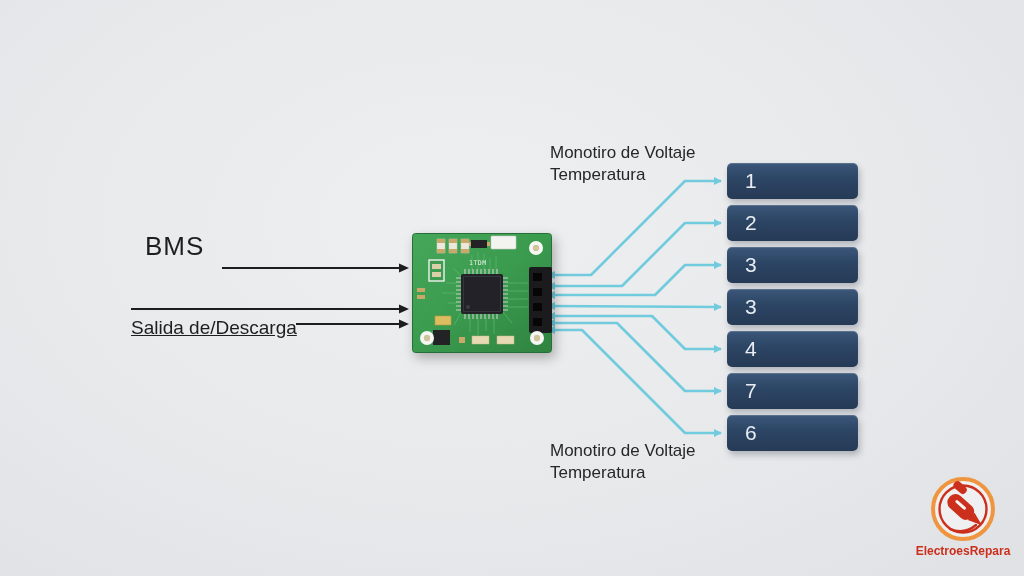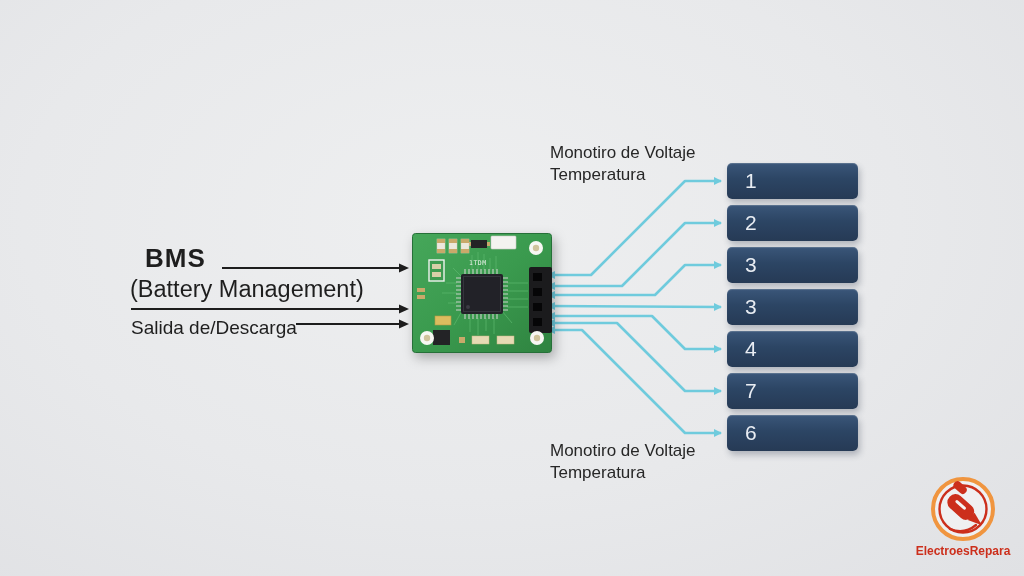--- a/index.html
+++ b/index.html
@@ -12,23 +12,23 @@
   .stage{
     position:relative;width:1024px;height:576px;overflow:hidden;
     background:radial-gradient(ellipse at 45% 38%, #eeeff0 0%, var(--background) 55%, #e0e1e4 100%);
   }
   svg.connections{position:absolute;left:0;top:0;width:1024px;height:576px;}
   .cyan-line{stroke:var(--connector-line);stroke-width:2.6;fill:none;stroke-linejoin:round;}
   .black-arrow{stroke:var(--arrow-black);stroke-width:2.2;fill:none;}
   #mL path,#mR path{fill:var(--connector-line);}
   #mB path{fill:var(--arrow-black);}
 
-  .bms-title{position:absolute;left:145px;top:243px;font-size:26px;font-weight:bold;color:var(--text-dark);letter-spacing:1px;}
+  .bms-title{position:absolute;left:145px;top:231px;font-size:26px;font-weight:normal;color:var(--text-dark);letter-spacing:1px;}
   .bms-subtitle{position:absolute;left:130px;top:276px;font-size:23.5px;color:var(--text-dark);}
-  .bms-output{position:absolute;left:131px;top:317px;font-size:19px;color:var(--text-dark);}
+  .bms-output{position:absolute;left:131px;top:317px;font-size:19px;color:var(--text-dark);text-decoration:underline;}
 
   .monitor-label{position:absolute;left:550px;font-size:17px;line-height:22px;color:#272727;margin-top:11px;}
   .monitor-top{top:131px;}
   .monitor-bottom{top:429px;}
 
   svg.pcb{position:absolute;left:412px;top:233px;filter:drop-shadow(3px 5px 6px rgba(0,0,0,.28));}
 
   .cell{
     position:absolute;left:727px;width:131px;height:36px;border-radius:5px;
     background:linear-gradient(180deg,#3a5679 0%, #2c4564 45%, #263a55 100%);
@@ -74,21 +74,20 @@
         <path d="M548,286 L622,286 L685,223 L721,223" class="cyan-line" marker-start="url(#mL)" marker-end="url(#mR)"></path>
         <path d="M548,295 L655,295 L685,265 L721,265" class="cyan-line" marker-start="url(#mL)" marker-end="url(#mR)"></path>
         <path d="M548,306 L721,307" class="cyan-line" marker-start="url(#mL)" marker-end="url(#mR)"></path>
         <path d="M548,316 L652,316 L685,349 L721,349" class="cyan-line" marker-start="url(#mL)" marker-end="url(#mR)"></path>
         <path d="M548,323 L617,323 L685,391 L721,391" class="cyan-line" marker-start="url(#mL)" marker-end="url(#mR)"></path>
         <path d="M548,330 L582,330 L685,433 L721,433" class="cyan-line" marker-start="url(#mL)" marker-end="url(#mR)"></path>
       </g>
   </svg>
 
   <div class="bms-title">BMS</div>
-  <div class="bms-subtitle">(Battery Management)</div>
   <div class="bms-output">Salida de/Descarga</div>
 
   <div class="monitor-label monitor-top">
     <div>Monotiro de Voltaje</div>
     <div>Temperatura</div>
   </div>
   <div class="monitor-label monitor-bottom">
     <div>Monotiro de Voltaje</div>
     <div>Temperatura</div>
   </div>

